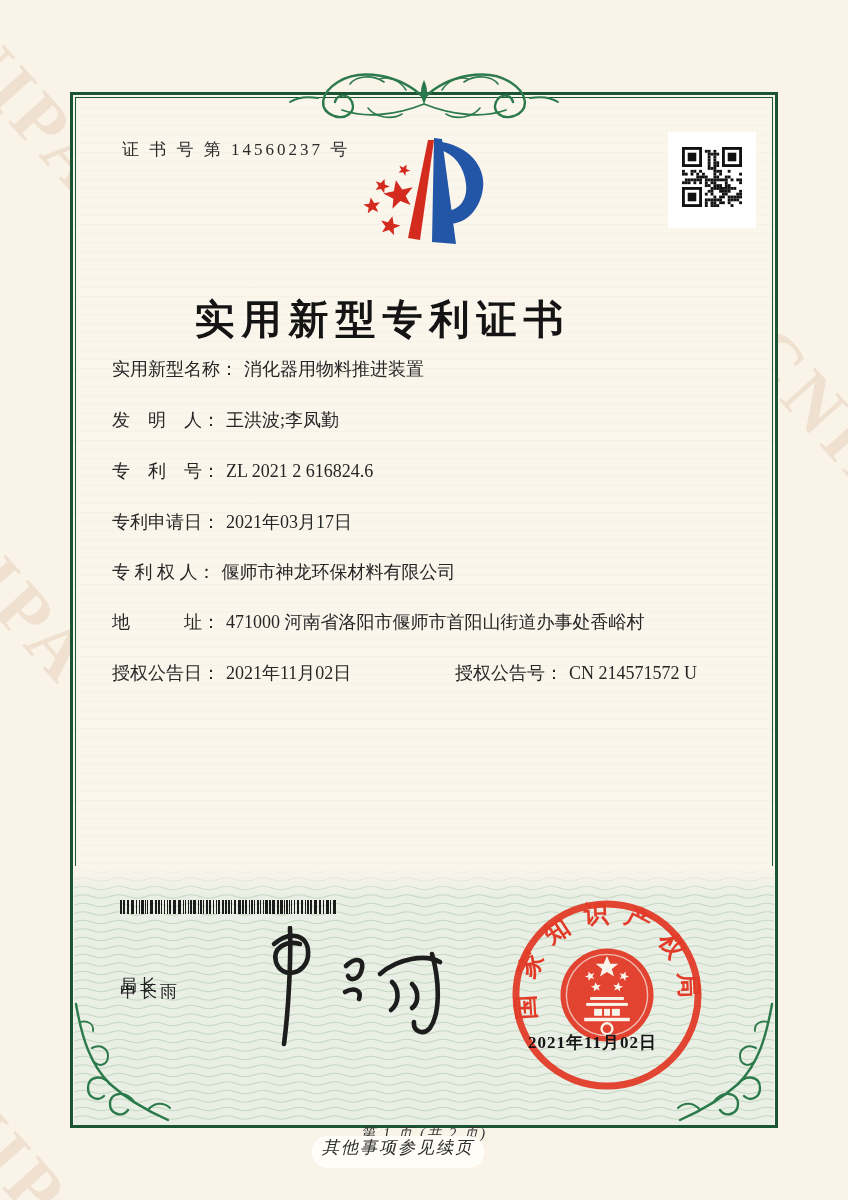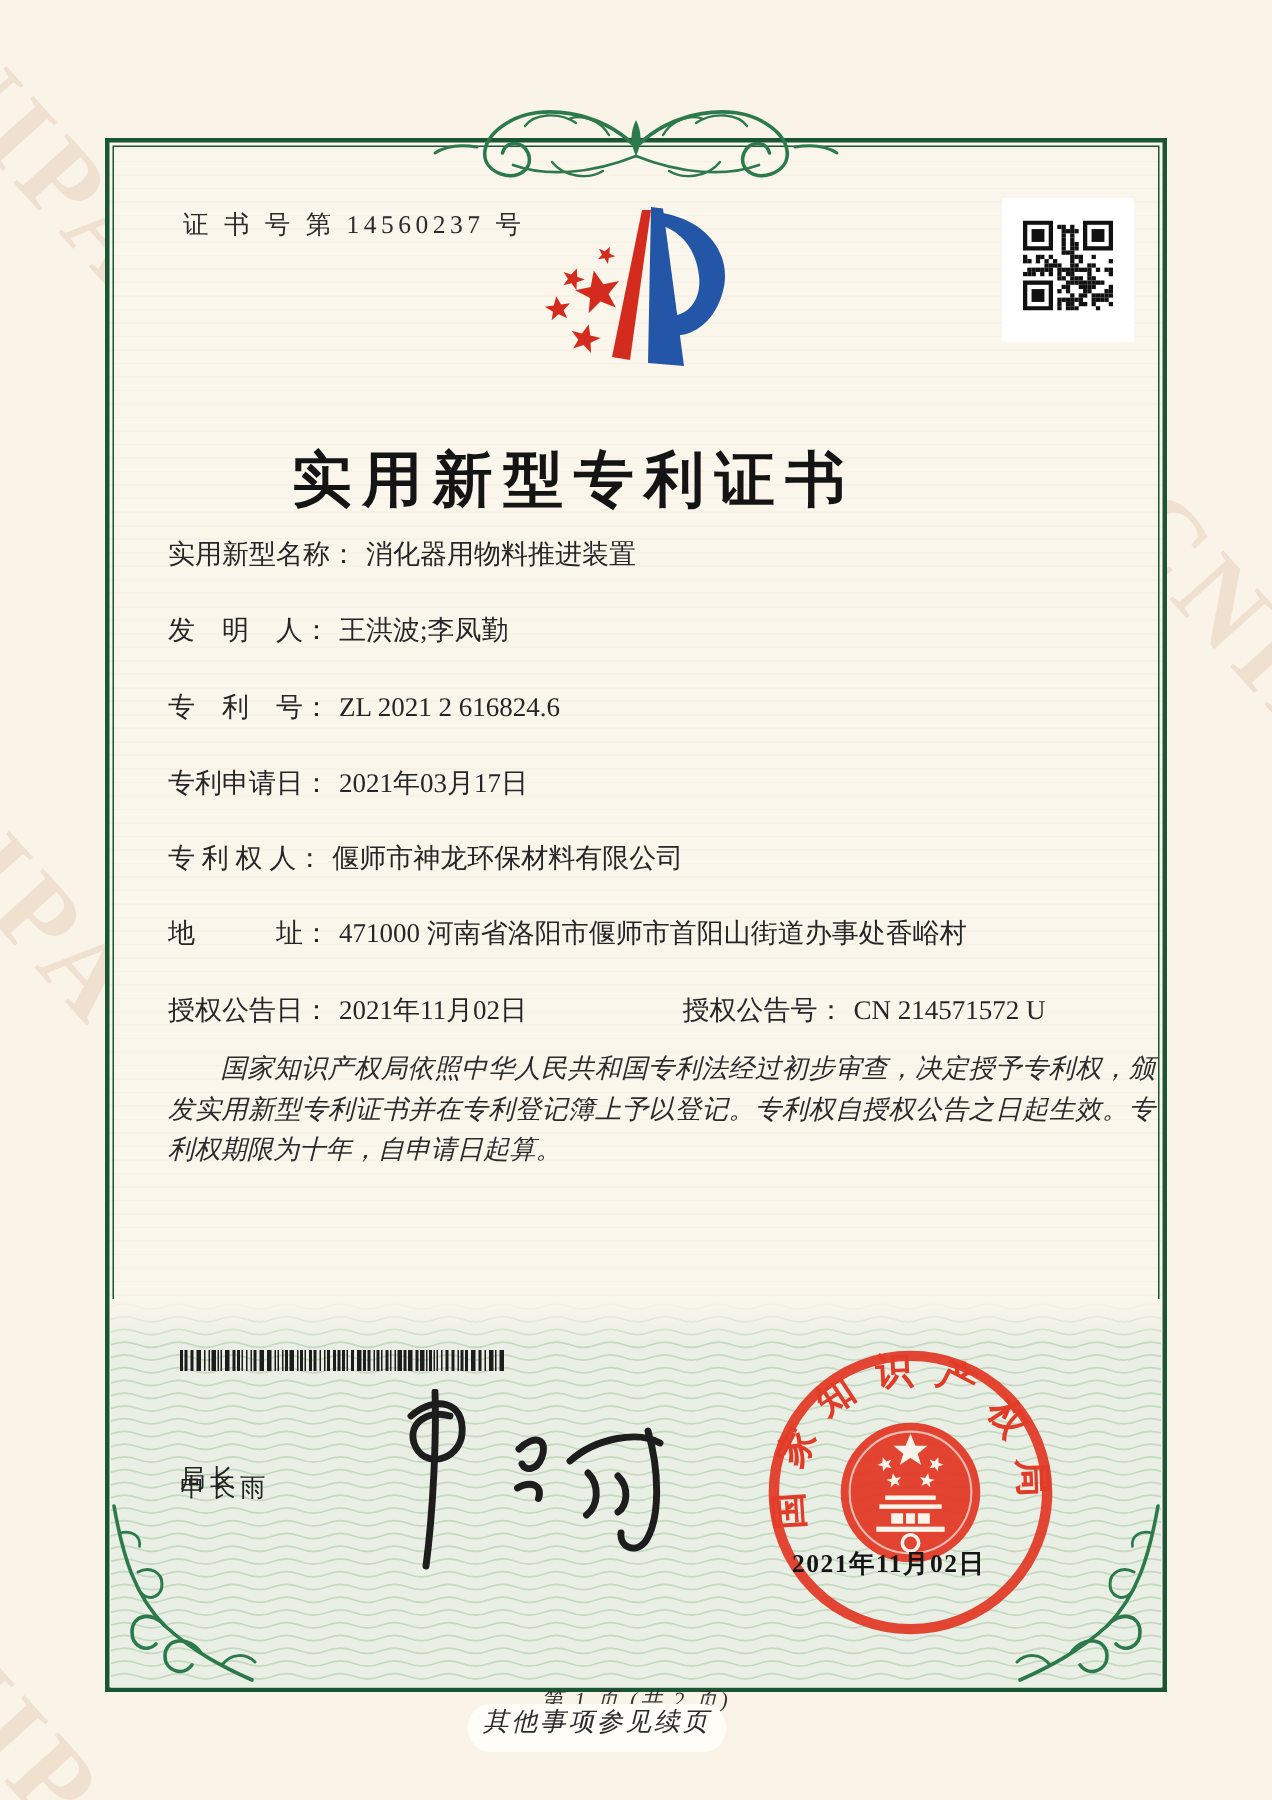--- a/index.html
+++ b/index.html
@@ -357,21 +357,20 @@
   <span class="f-label">地　　　址：</span><span class="f-value">471000 河南省洛阳市偃师市首阳山街道办事处香峪村</span>
 </div>
 <div class="abs row" style="top:661px;">
   <span class="f-label">授权公告日：</span><span class="f-value">2021年11月02日</span>
 </div>
 <div class="abs row" style="left:455px; top:661px;">
   <span class="f-label">授权公告号：</span><span class="f-value">CN 214571572 U</span>
 </div>
 
 <div class="abs bodytext">
-  <p>国家知识产权局依照中华人民共和国专利法经过初步审查，决定授予专利权，颁发实用新型专利证书并在专利登记簿上予以登记。专利权自授权公告之日起生效。专利权期限为十年，自申请日起算。</p>
 </div>
 
 <svg id="barcode" class="abs" style="left:120px; top:900px; z-index:3;" width="218" height="14" viewBox="0 0 218 14">
     <rect x="0" y="0" width="2" height="14" fill="#1c1c1c"></rect>
     <rect x="3" y="0" width="2" height="14" fill="#1c1c1c"></rect>
     <rect x="7" y="0" width="2" height="14" fill="#1c1c1c"></rect>
     <rect x="11" y="0" width="3" height="14" fill="#1c1c1c"></rect>
     <rect x="16" y="0" width="1" height="14" fill="#1c1c1c"></rect>
     <rect x="19" y="0" width="1" height="14" fill="#1c1c1c"></rect>
     <rect x="21" y="0" width="3" height="14" fill="#1c1c1c"></rect>

